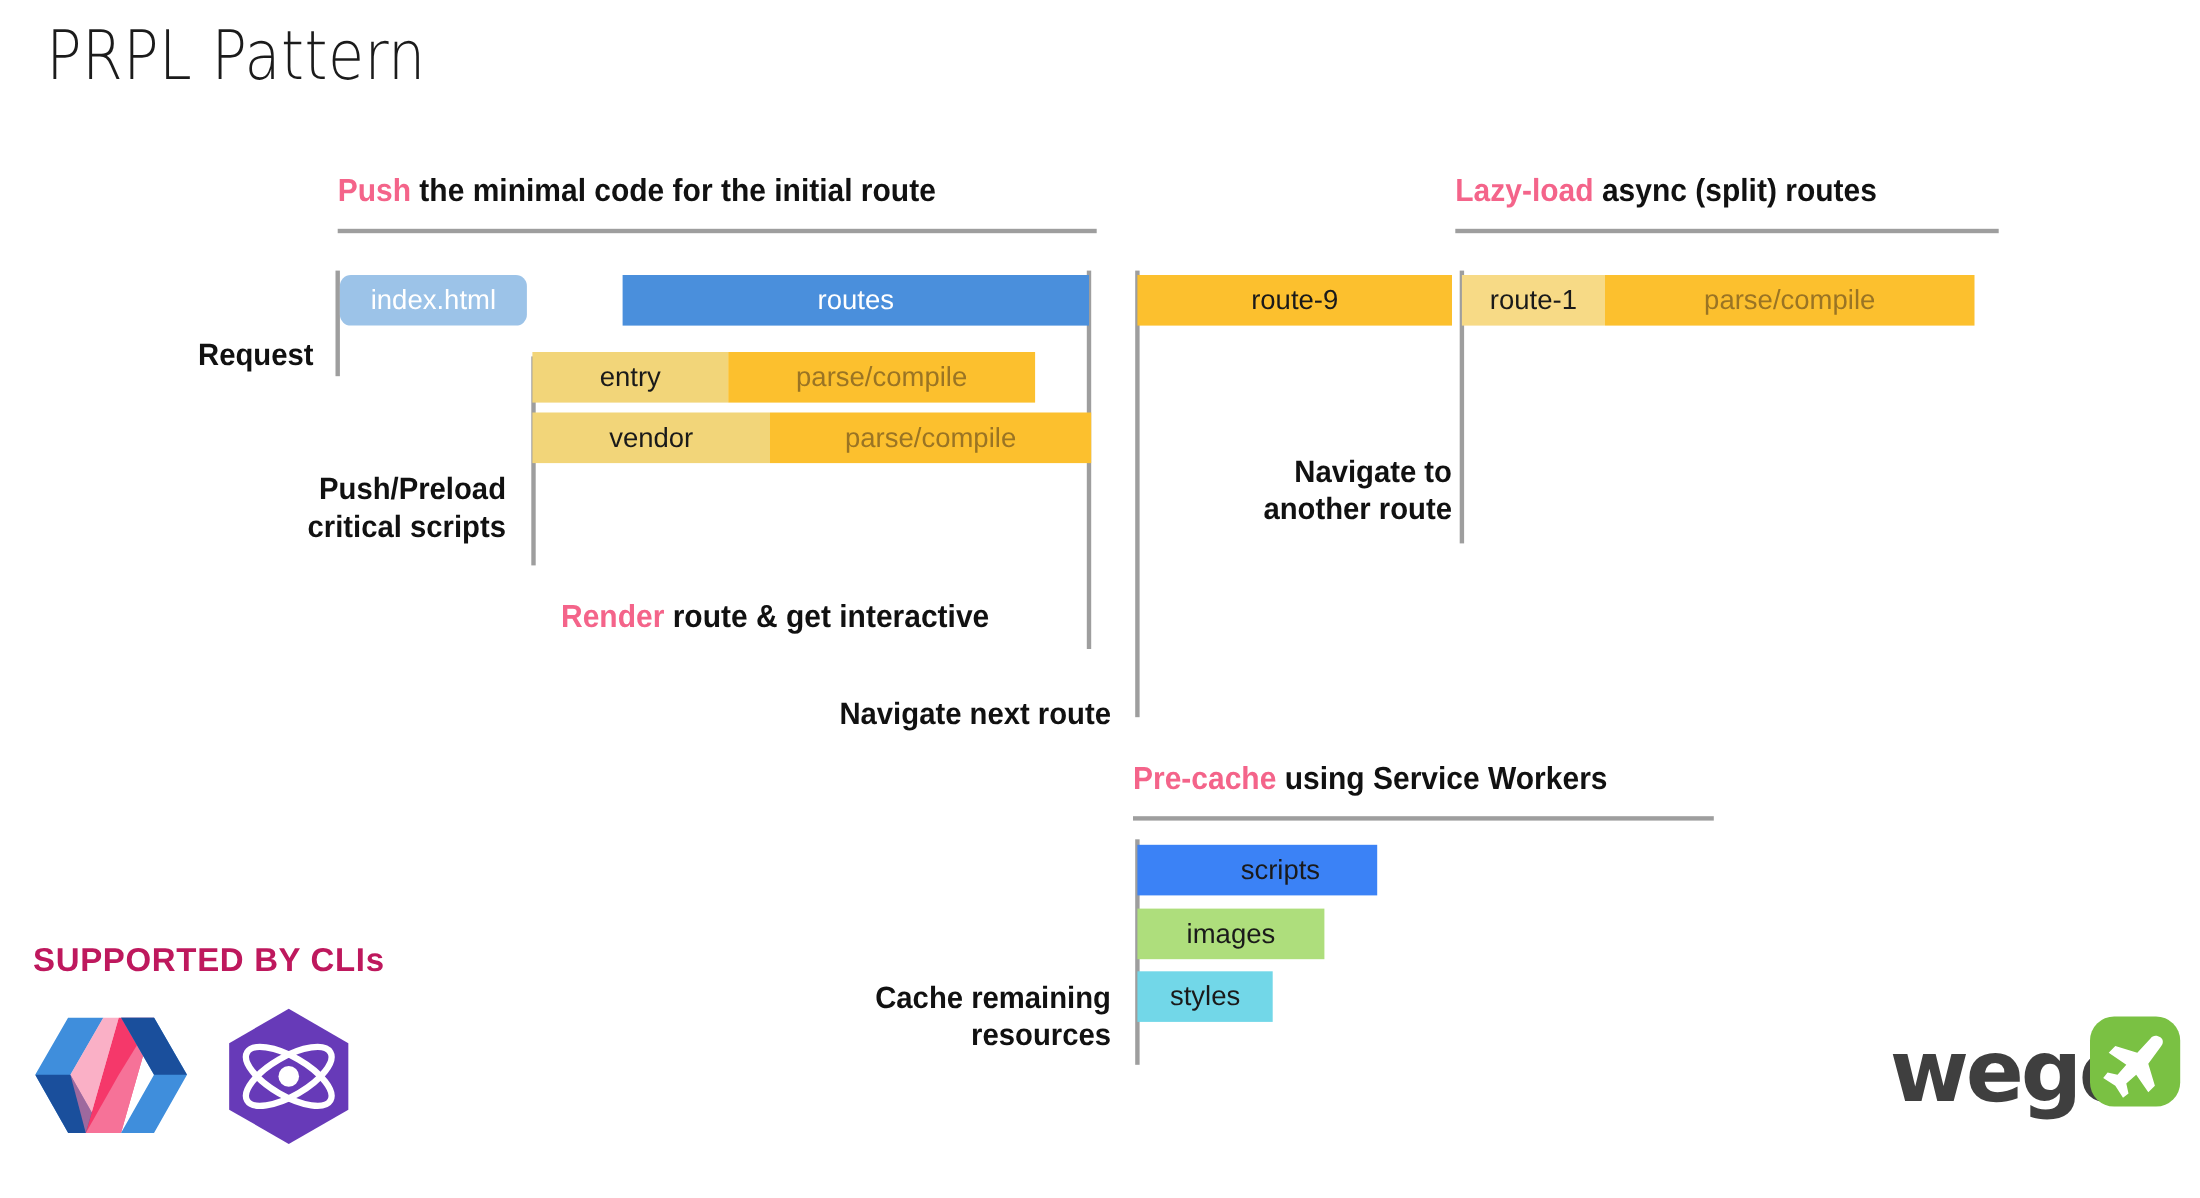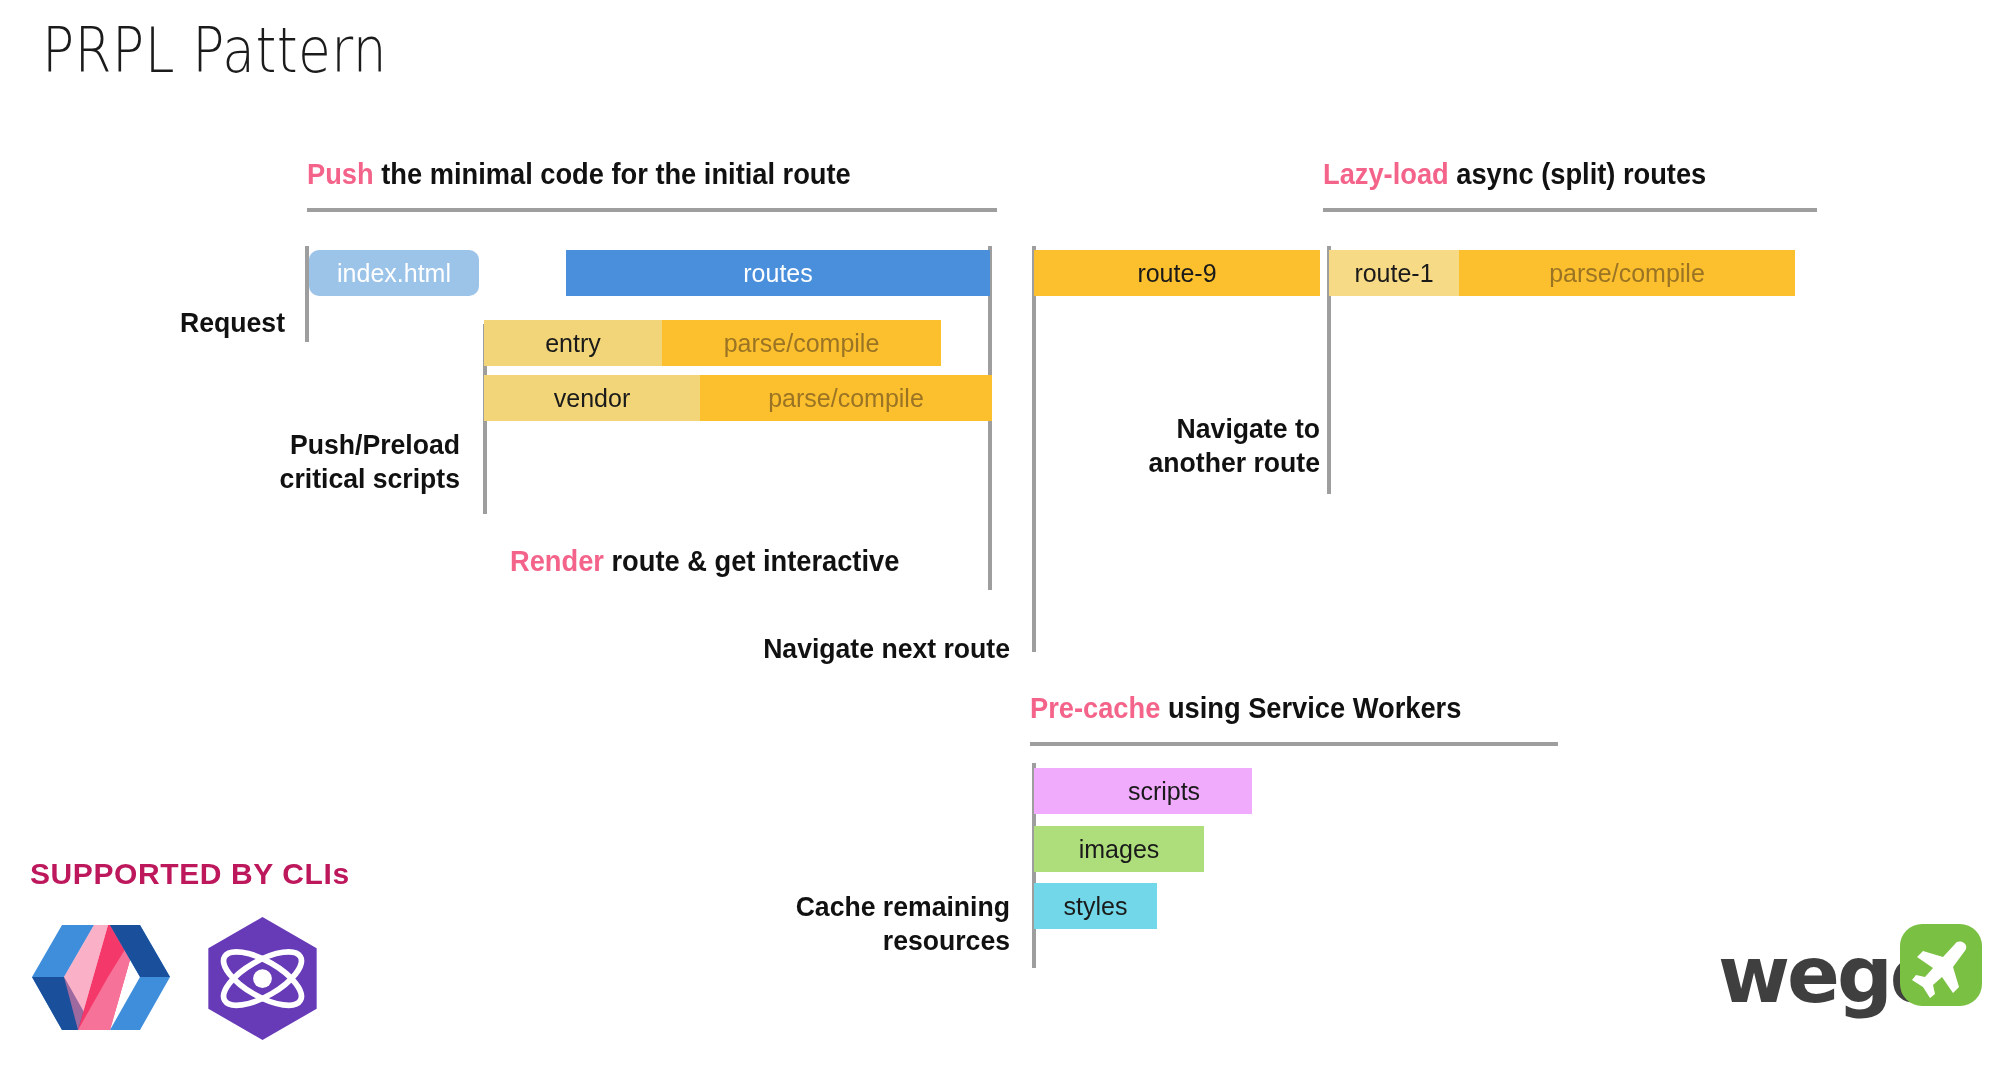--- a/index.html
+++ b/index.html
@@ -183,21 +183,21 @@
 
   <div class="flow-label right-align" style="left:1060px; top:412px; width:260px;">Navigate to
 another route</div>
 
   <div class="section-head" style="left:1030px; top:692px;">
     <span class="accent">Pre-cache</span><span> using Service Workers</span>
   </div>
   <div class="rule" style="left:1030px; top:742px; width:528px;"></div>
 
   <div class="bar" style="left:1034px; top:768px; width:218px; height:46px;">
-    <span class="seg label-dark" style="flex:1; background:#f0abfc;padding-left:42px;">scripts</span>
+    <span class="seg label-dark" style="flex:1; background:#3b82f6;padding-left:42px;">scripts</span>
   </div>
 
   <div class="bar" style="left:1034px; top:826px; width:170px; height:46px;">
     <span class="seg label-dark" style="flex:1; background:#aede7c;">images</span>
   </div>
 
   <div class="bar" style="left:1034px; top:883px; width:123px; height:46px;">
     <span class="seg label-dark" style="flex:1; background:#72d7e8;">styles</span>
   </div>
 

